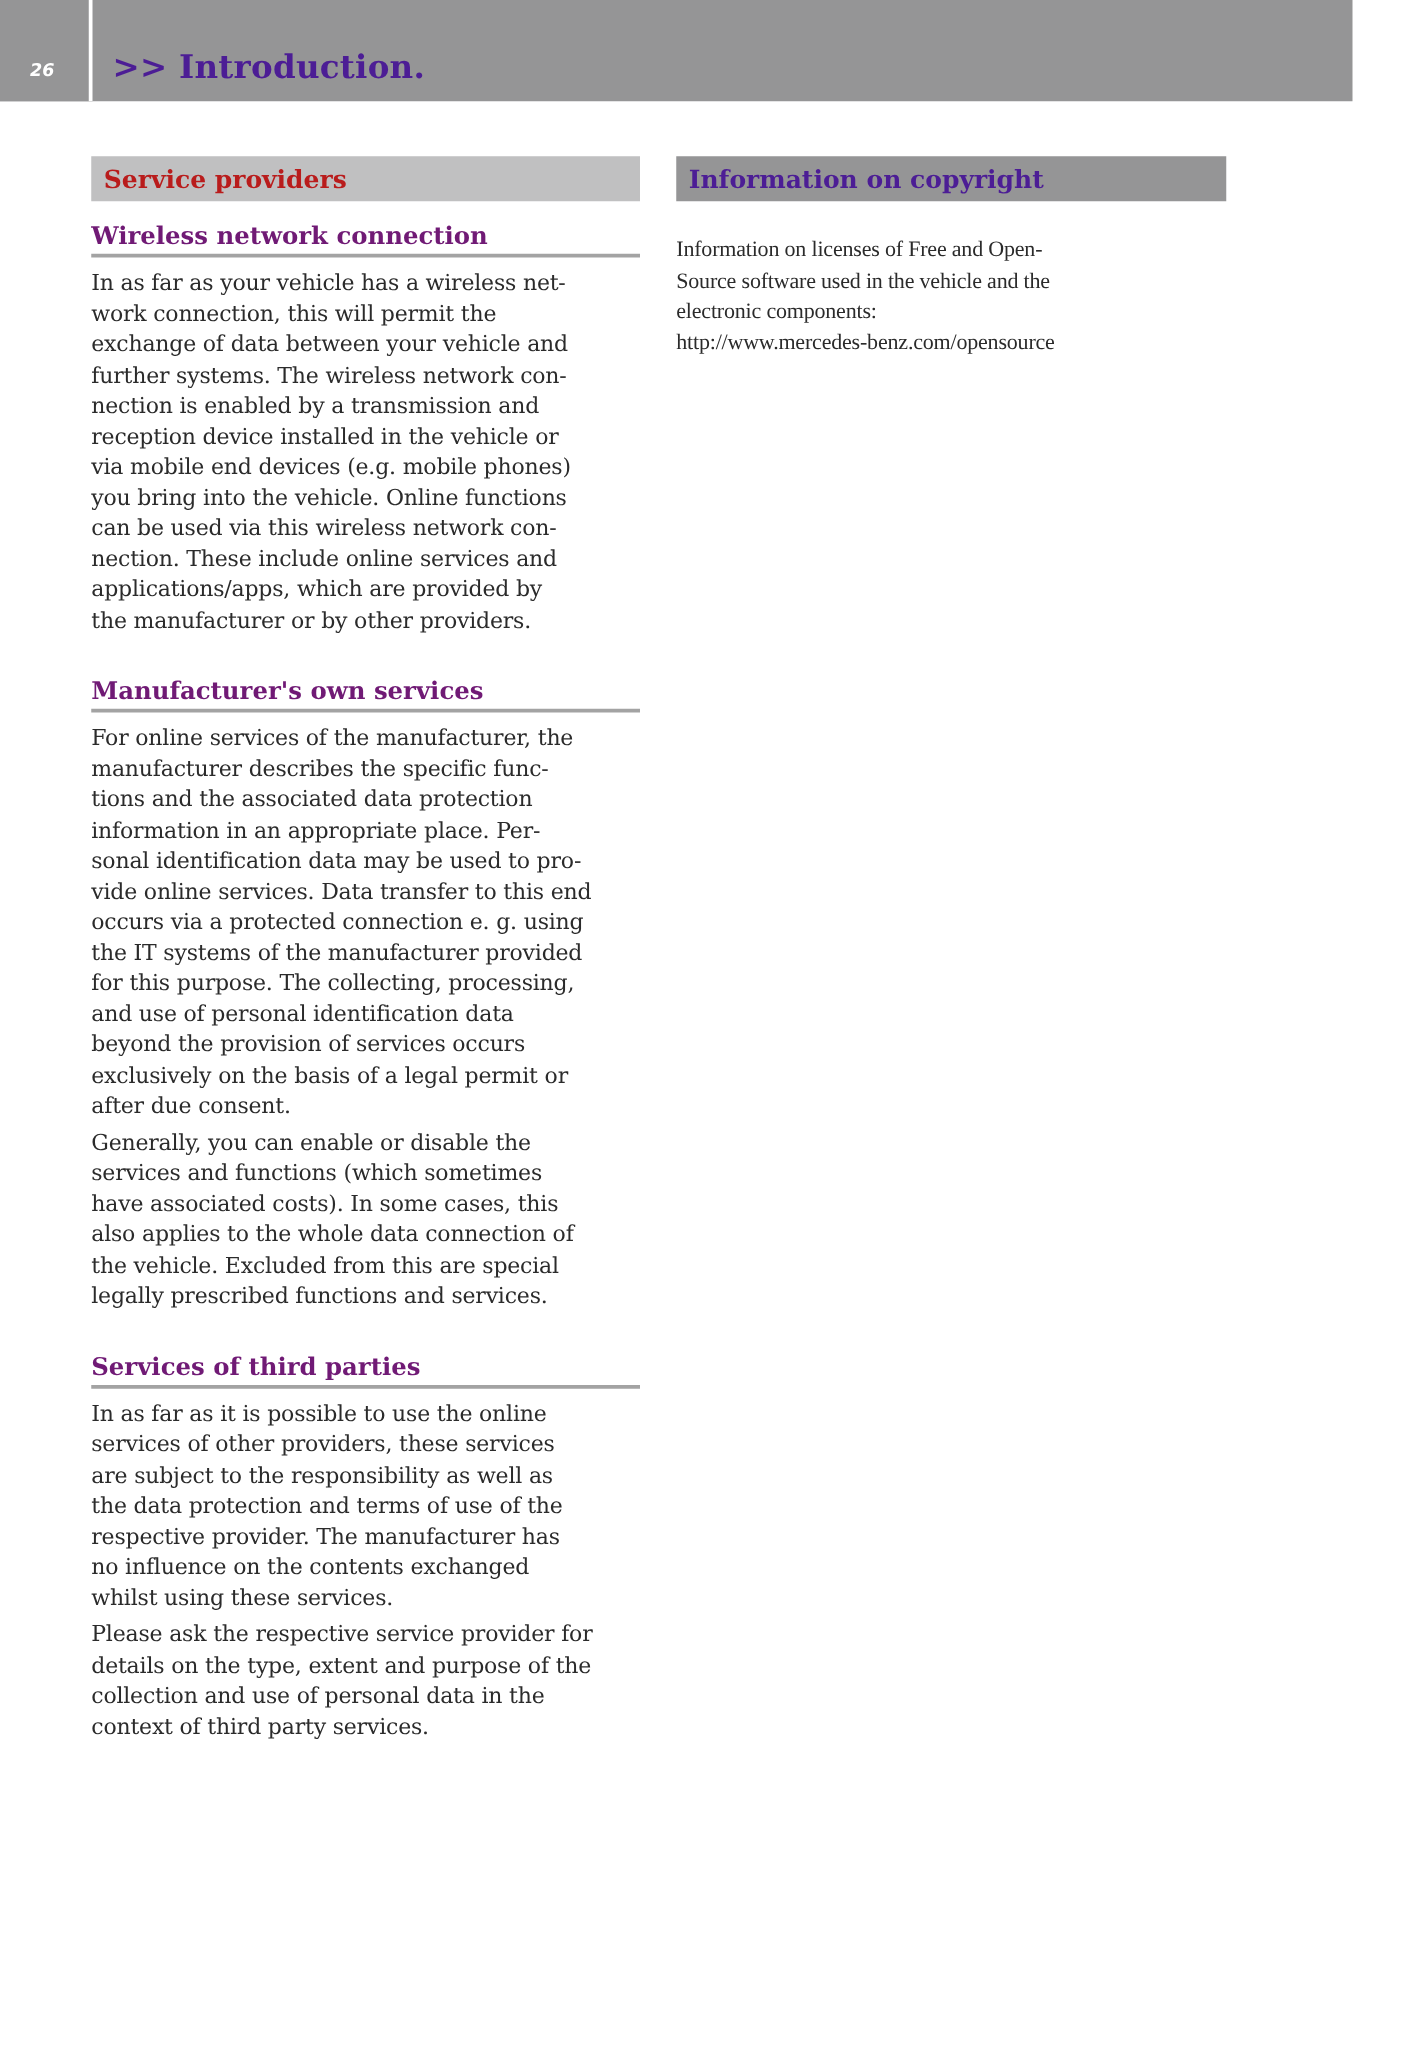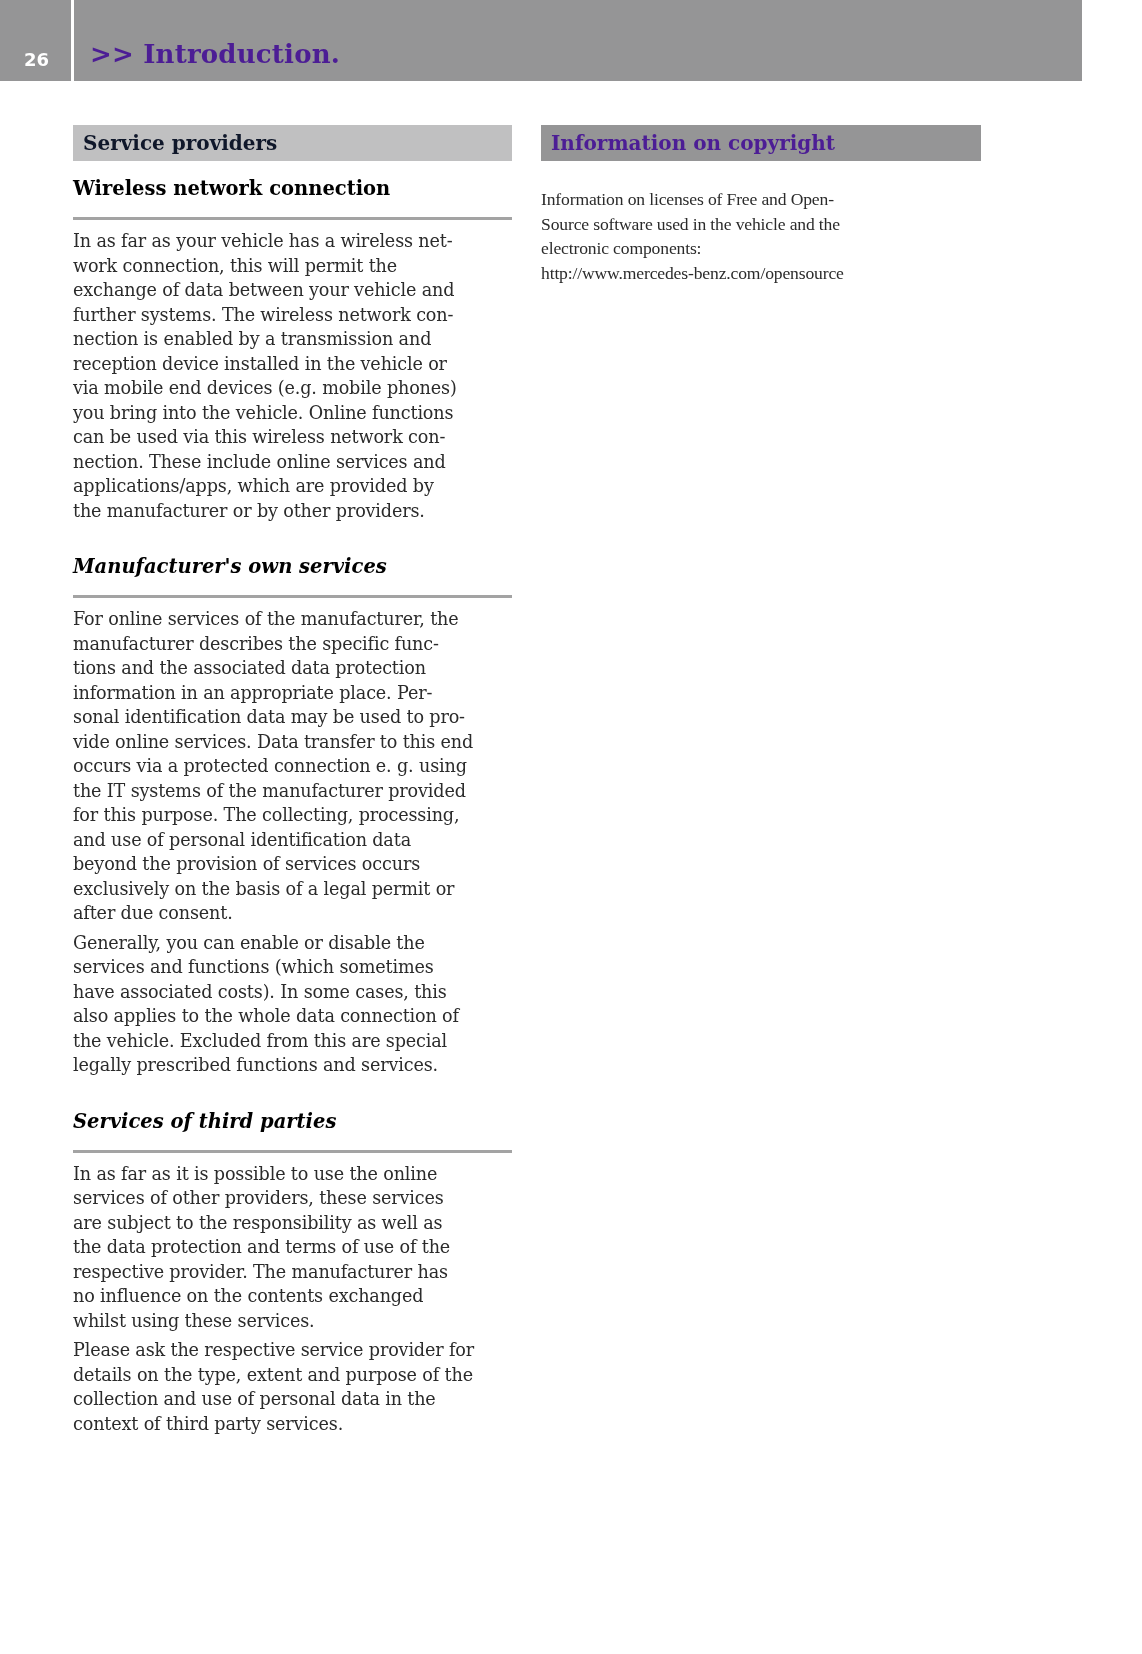--- a/index.html
+++ b/index.html
@@ -12,43 +12,43 @@
     position: absolute; left: 0; top: 0; width: 1082px; height: 81px;
     background: #959596;
   }
   .page-number-box {
     position: absolute; left: 0; top: 0; width: 71px; height: 81px;
     background: #959596; border-right: 3px solid #ffffff;
   }
   .page-number {
     position: absolute; left: 24px; top: 49px;
     font-family: "DejaVu Sans", sans-serif; font-weight: bold;
-    font-size: 18px; color: #ffffff;
+    font-size: 14px; color: #ffffff; font-style: italic;
   }
   .chapter-title {
     position: absolute; left: 90px; top: 39px;
     font-weight: bold; font-size: 26px; color: #4c1d95; letter-spacing: 0.2px;
   }
   .col { position: absolute; top: 125px; }
   .col-left { left: 73px; width: 439px; }
   .col-right { left: 541px; width: 440px; }
 
   .section-bar {
     height: 36px; line-height: 36px; padding-left: 10px;
     font-weight: bold; font-size: 20px; box-sizing: border-box;
   }
-  .bar-light { background: #c0c0c1; color: #0f172a; }
+  .bar-light { background: #c0c0c1; color: #b91c1c; }
   .bar-dark { background: #959596; color: #4c1d95; }
 
   .subhead {
-    font-weight: bold; font-size: 19.5px; color: #000000;
-    padding-bottom: 17px; border-bottom: 3px solid #a3a3a3;
+    font-weight: bold; font-size: 19.5px; color: #701a75;
+    padding-bottom: 3px; border-bottom: 3px solid #a3a3a3;
     margin-top: 16px; white-space: nowrap;
   }
-  .subhead.spaced { margin-top: 32px; font-style: italic; }
+  .subhead.spaced { margin-top: 32px; }
   .para {
     font-size: 17.6px; line-height: 24.5px; margin: 9px 0 0 0;
     white-space: pre-line; letter-spacing: -0.15px;
   }
   .para.tight { margin-top: 5px; }
   .right-para { margin-top: 26px; font-family: Liberation Serif, serif; }
 </style>
 </head>
 <body>
 

